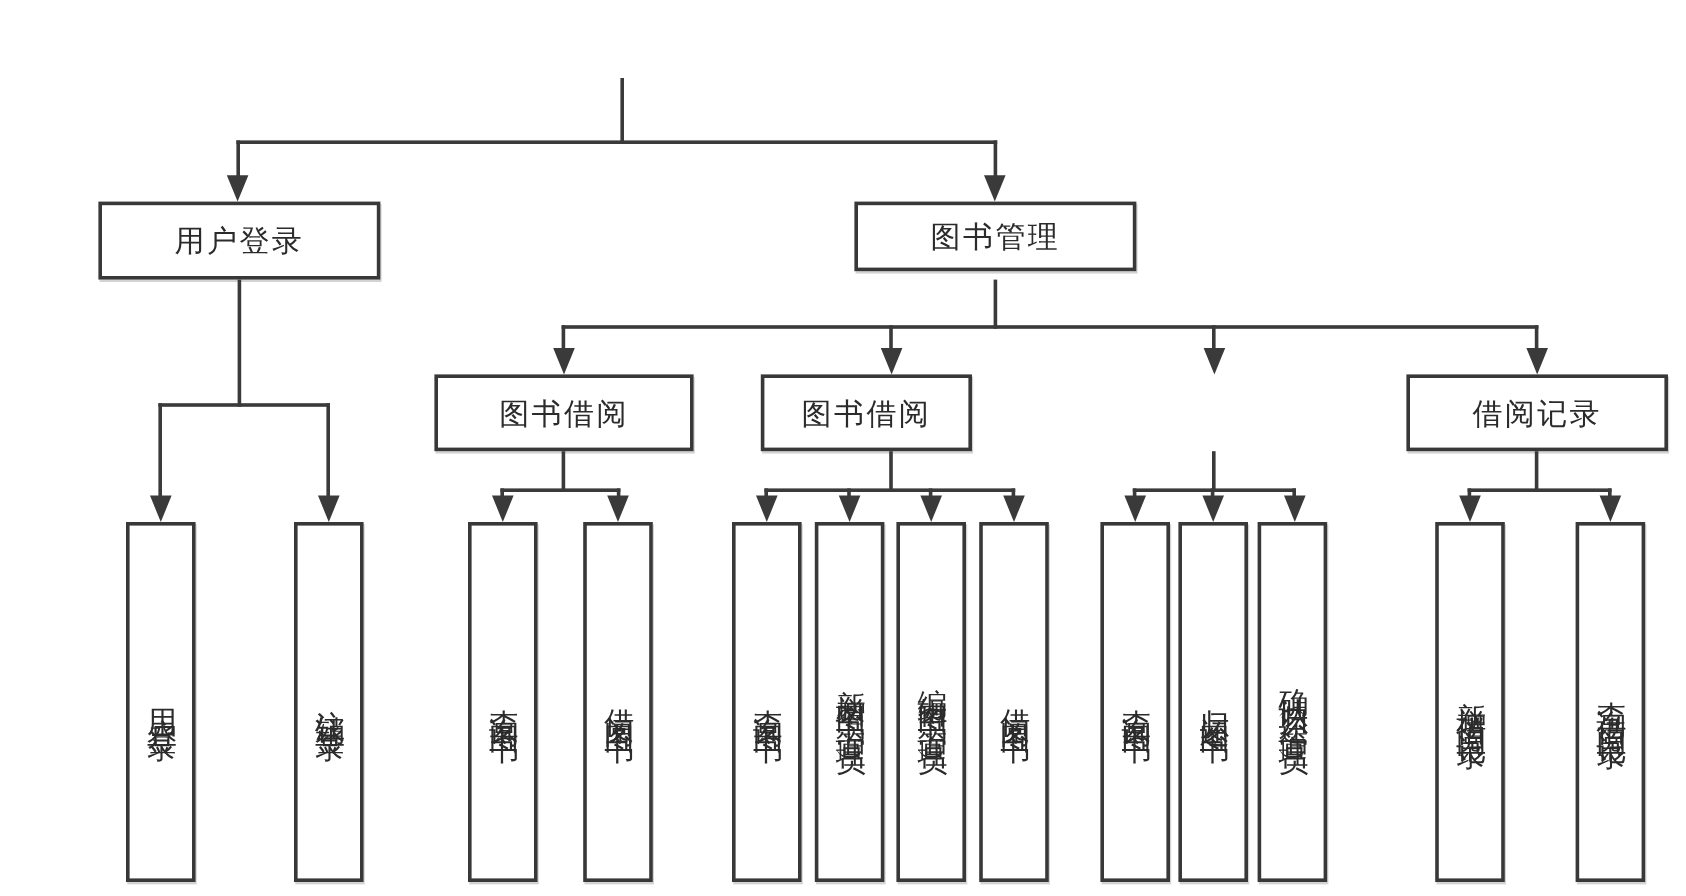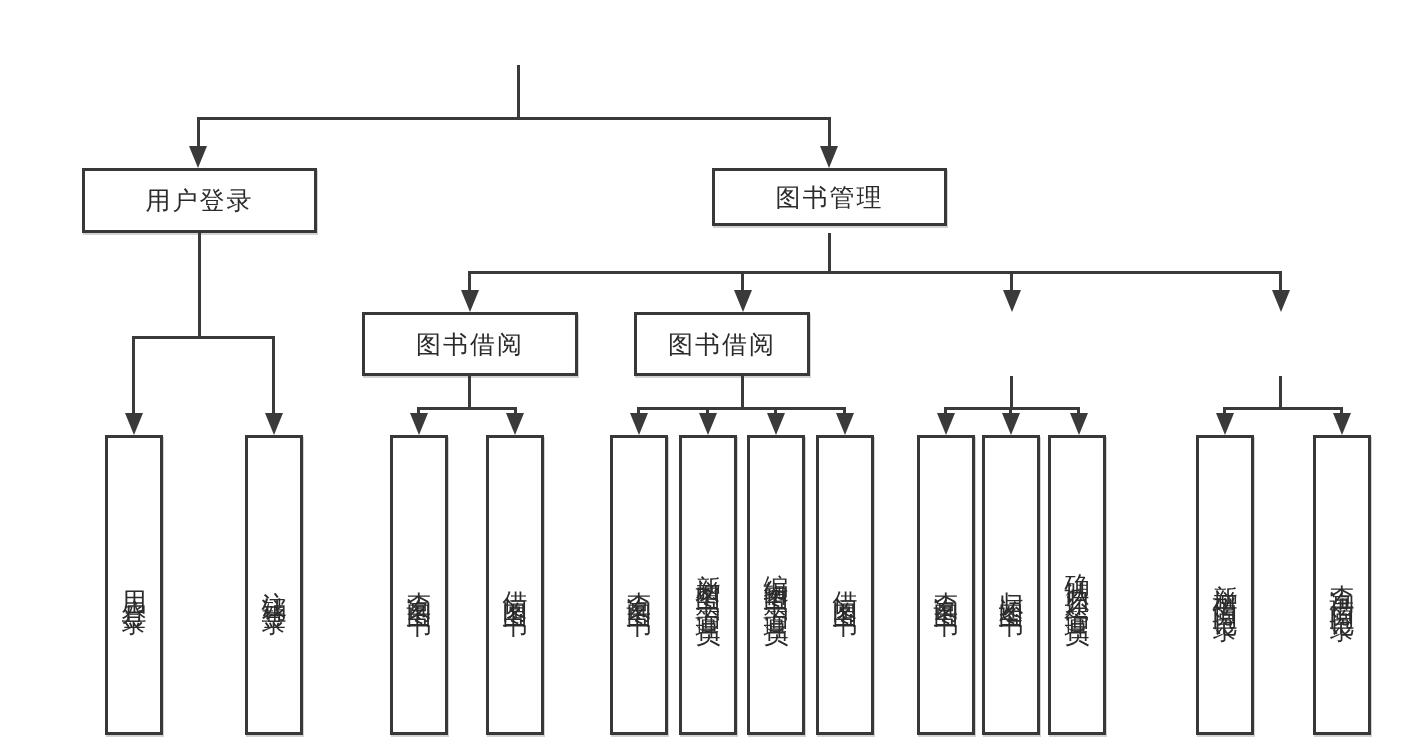--- a/index.html
+++ b/index.html
@@ -39,20 +39,21 @@
 <body>
 
 <div id="stage">
 
 
   <div class="hbox" style="left:82px;top:168px;width:235px;height:65px">用户登录</div>
   <div class="hbox" style="left:712px;top:168px;width:235px;height:58px">图书管理</div>
 
   <div class="hbox" style="left:362px;top:312px;width:216px;height:64px">图书借阅</div>
   <div class="hbox" style="left:634px;top:312px;width:176px;height:64px">图书借阅</div>
+  <div class="hbox" style="left:1172px;top:312px;width:218px;height:64px">借阅记录</div>
 
   <div class="vbox" style="left:105px">
       <span>用户登录</span>
     </div>
   <div class="vbox" style="left:245px">
       <span>注销登录</span>
     </div>
 
   <div class="vbox" style="left:390px">
       <span>查询图书</span>

